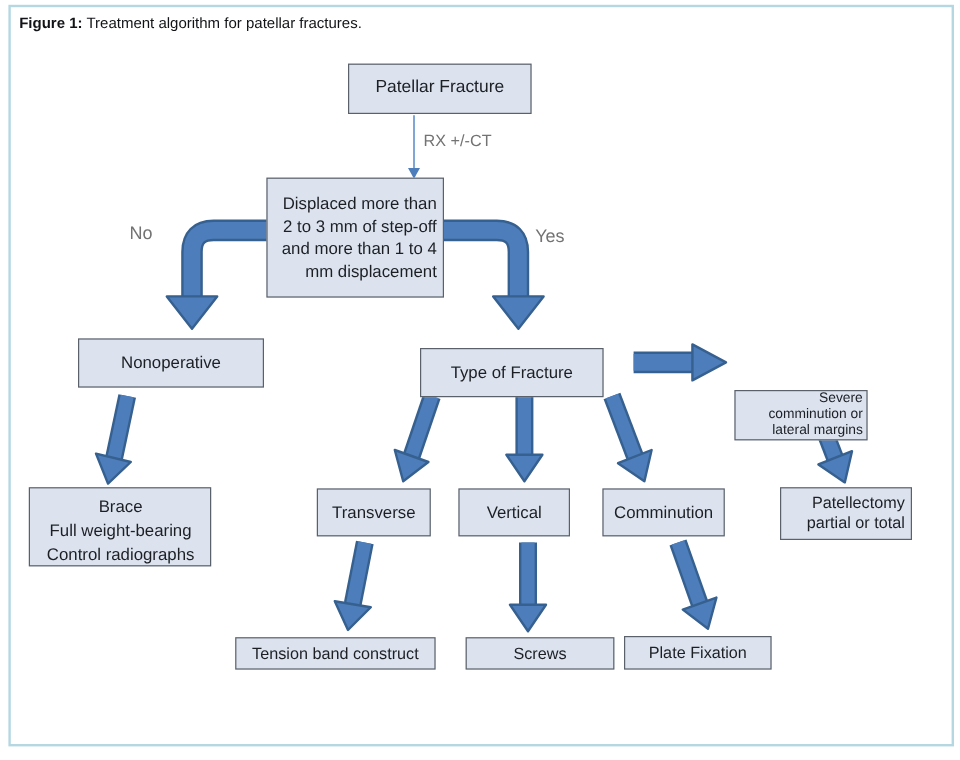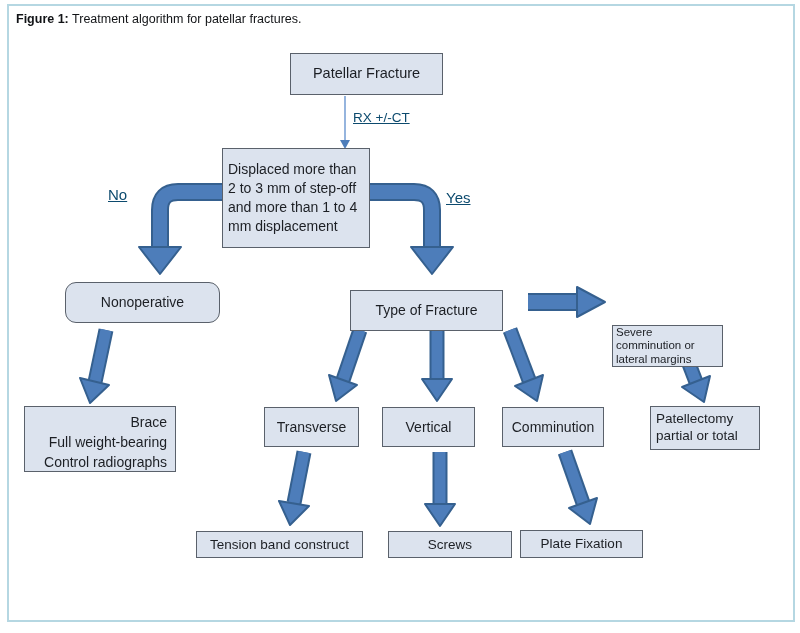--- a/index.html
+++ b/index.html
@@ -20,31 +20,31 @@
   #caption .cap-label { font-weight:bold; }
   #arrows { position:absolute; left:0; top:0; width:800px; height:633px; }
   .shaft-u { stroke:#35608f; fill:none; stroke-linecap:butt; }
   .shaft   { stroke:#4d7dba; fill:none; stroke-linecap:butt; }
   .head    { fill:#4d7dba; stroke:#35608f; stroke-width:2; stroke-linejoin:round; }
   .thin-line { stroke:#7ba2d6; stroke-width:1.6; }
   .thin-head { fill:#4d7dba; }
   .node {
     position:absolute; background:#dce3ee; border:1.5px solid #5a616b;
     box-sizing:border-box; display:flex; align-items:center; justify-content:center;
-    text-align:left; font-size:14px; line-height:1.32; color:#1c1f24;
+    text-align:right; font-size:14px; line-height:1.32; color:#1c1f24;
     padding:2px 5px;
   }
   .node-small { font-size:11.5px; line-height:1.15; padding:2px 3px;margin-top:43px; }
   .node-two   { font-size:13.5px; line-height:1.25; }
   .node-bottom{ font-size:13.5px; padding:5px 4px; }
   .node-list  {
-    display:block; text-align:right; padding:5px 8px 4px 9px;
+    display:block; text-align:center; padding:5px 8px 4px 9px;
     font-size:14px; line-height:20px;
   }
-  .flabel { position:absolute; font-size:15px; color:#0c4a6e; white-space:nowrap;text-decoration:underline; }
+  .flabel { position:absolute; font-size:15px; color:#737373; white-space:nowrap; }
   .flabel-small { font-size:13.5px; }
 </style>
 </head>
 <body>
 
 <div id="canvas">
   <div id="frame"></div>
 
   <div id="caption">
     <span class="cap-label">Figure 1:</span><span> Treatment algorithm for patellar fractures.</span>
@@ -121,21 +121,21 @@
       <path class="shaft-u" stroke-width="15" d="M565,452 L583,503"></path>
       <path class="shaft" stroke-width="11" d="M565,452 L583,503"></path>
       <polygon class="head" points="569,508 597,498 590,524"></polygon>
     </g>
   </svg>
 
   <div class="node" style="left:290px; top:53px; width:153px; height:42px; font-size:14.5px;">Patellar Fracture</div>
 
   <div class="node" style="left:222px; top:148px; width:148px; height:100px; line-height:19px;">Displaced more than 2 to 3 mm of step-off and more than 1 to 4 mm displacement</div>
 
-  <div class="node" style="left:65px; top:282px; width:155px; height:41px;border-radius:11px;">Nonoperative</div>
+  <div class="node" style="left:65px; top:282px; width:155px; height:41px;">Nonoperative</div>
 
   <div class="node" style="left:350px; top:290px; width:153px; height:41px;">Type of Fracture</div>
 
   <div class="node node-small" style="left:612px; top:282px; width:111px; height:42px;">Severe comminution or lateral margins</div>
 
   <div class="node node-list" style="left:24px; top:406px; width:152px; height:66px;">
     <div>Brace</div>
     <div>Full weight-bearing</div>
     <div>Control radiographs</div>
   </div>

